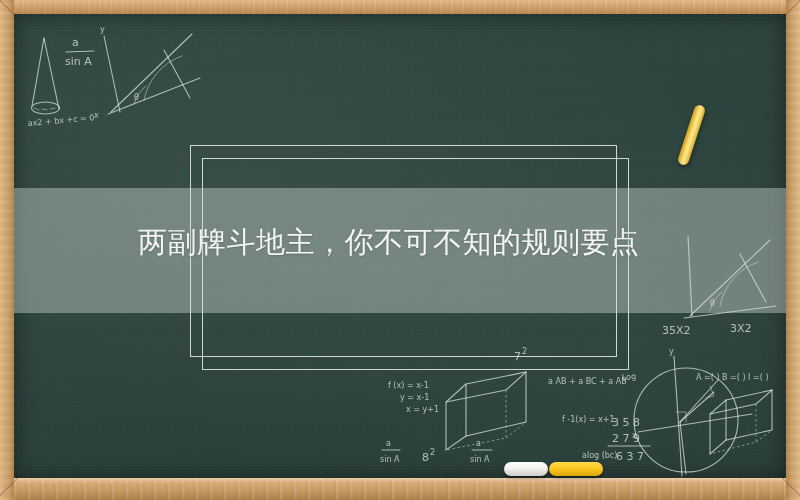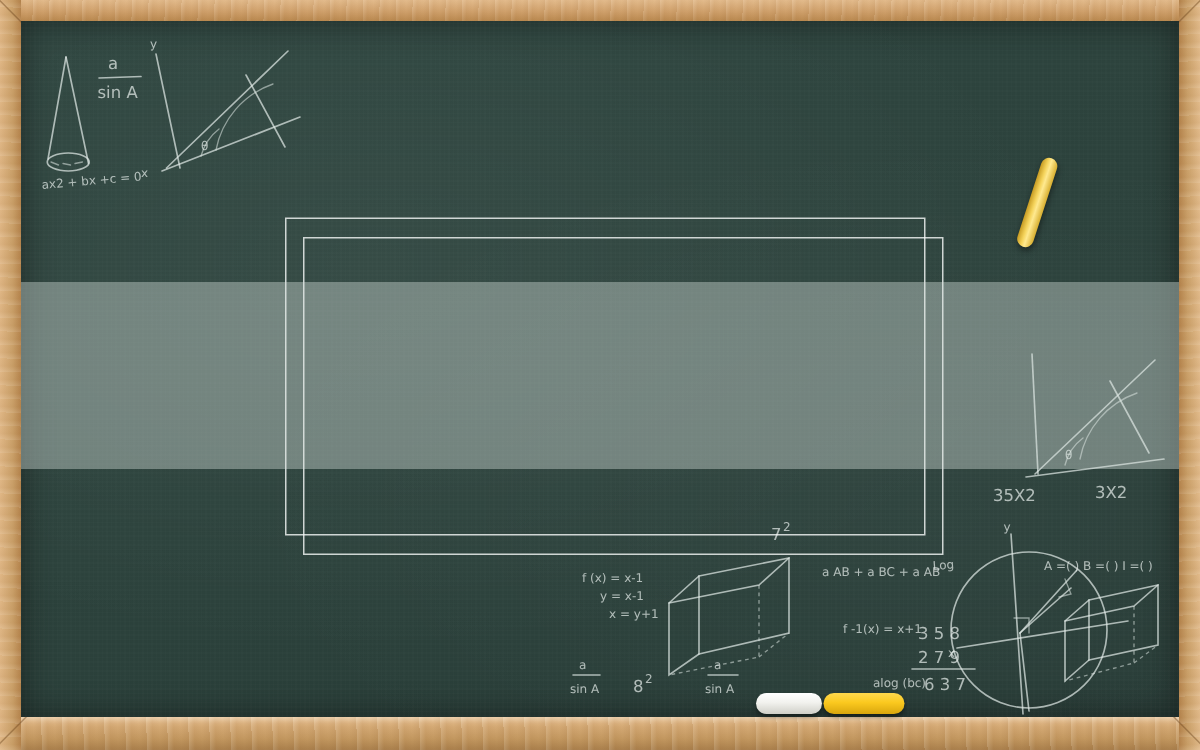--- a/index.html
+++ b/index.html
@@ -306,17 +306,18 @@
     </div>
 
     <div class="rect-outer"></div>
     <div class="rect-inner"></div>
 
     <div class="band"></div>
 
     <div class="chalk-stick chalk-yellow-tilt"></div>
   </div>
 
+  <div class="title">两副牌斗地主，你不可不知的规则要点</div>
 
   <div class="chalk-stick chalk-white-ledge"></div>
   <div class="chalk-stick chalk-yellow-ledge"></div>
 
 </div>
 
 </body></html>

